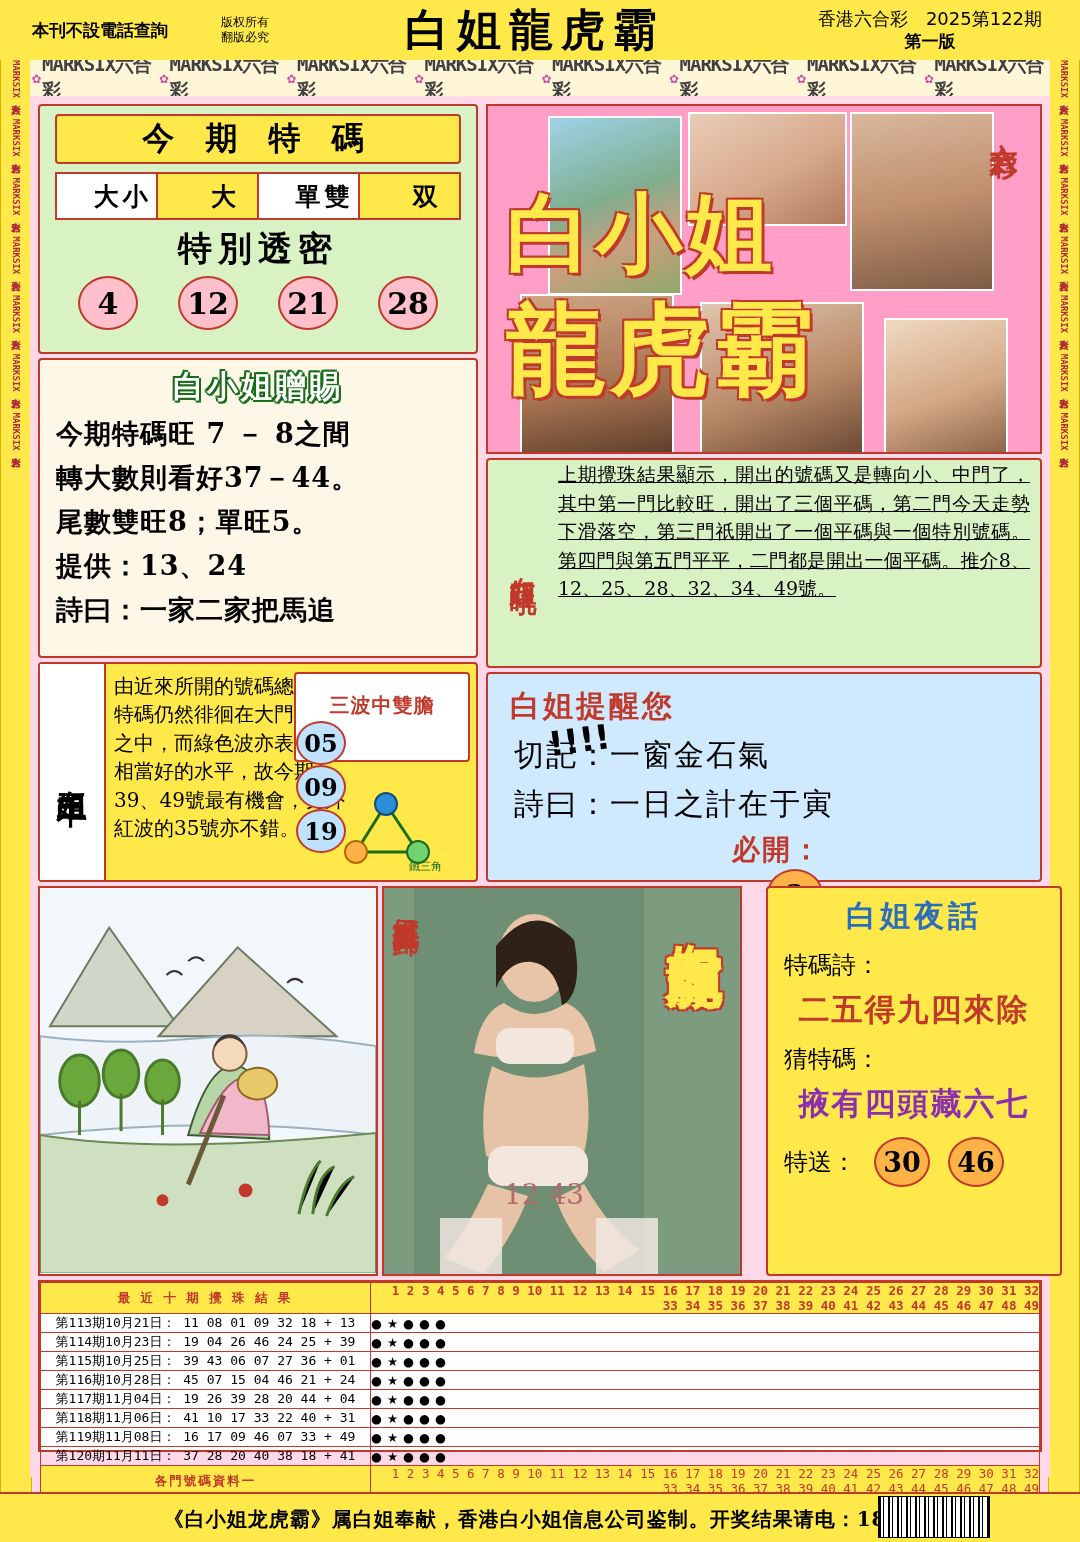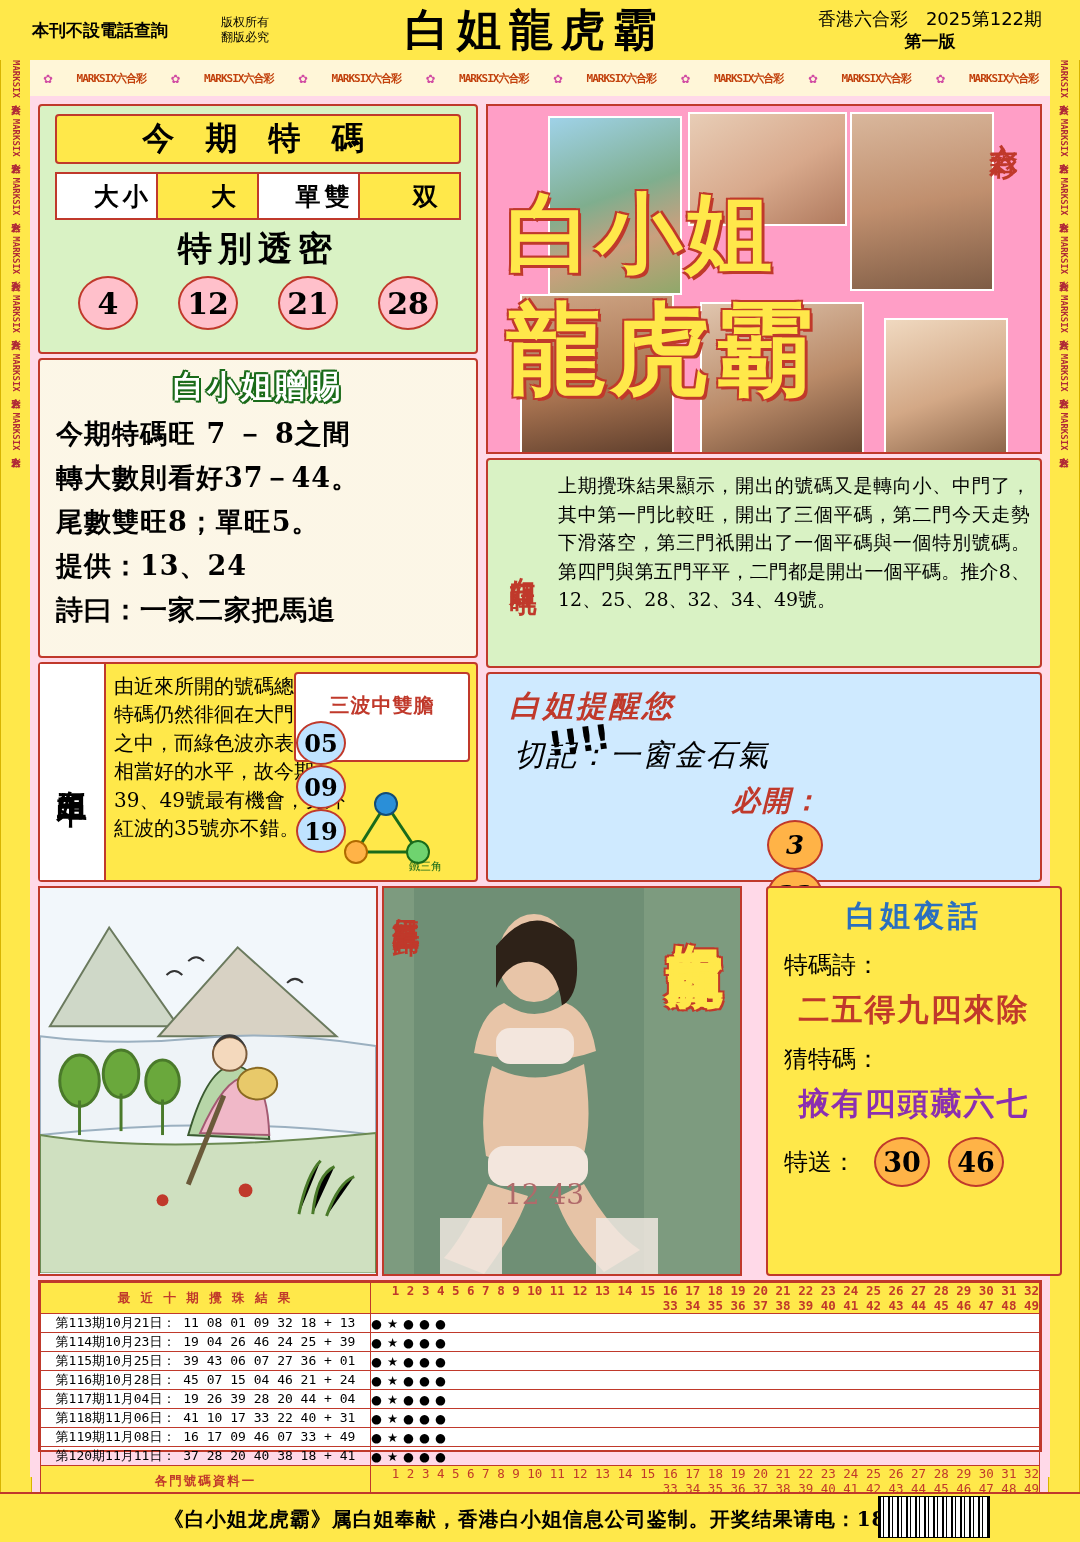--- a/index.html
+++ b/index.html
@@ -54,21 +54,21 @@
   .side.right{right:0}
   
   .band{
     position:absolute;left:30px;top:60px;width:1020px;height:36px;
     background:#fff6d8;
     border-bottom:2px solid #c0392b;
     display:flex;align-items:center;justify-content:space-around;
     overflow:hidden;
   }
   .band span{
-    font-size:11px;font-weight:bold;color:#c2410c;
+    font-size:19px;font-weight:bold;color:#404040;
     font-family:"DejaVu Sans Mono","Liberation Mono",monospace;
     letter-spacing:-1px;
   }
   .band .flower{color:#d14ba3;font-size:15px;padding:0 2px}
   
   .content{position:absolute;left:30px;top:96px;width:1020px;height:1381px;background:#ffd9e8;}
   
   .box{position:absolute;box-sizing:border-box;}
   .b-special{
     left:8px;top:8px;width:440px;height:250px;
@@ -216,26 +216,26 @@
     left:456px;top:362px;width:556px;height:210px;
     border:2px solid #c0392b;background:#d9f2c4;border-radius:4px;display:flex;
   }
   .cmt-left{
     width:70px;display:flex;align-items:center;justify-content:center;
     font-size:27px;font-weight:bold;color:#c0392b;
     writing-mode:vertical-rl;text-orientation:upright;letter-spacing:4px;
     font-family:"DejaVu Serif","Liberation Serif",serif;
   }
   .cmt-body{
-    flex:1;font-size:19px;line-height:1.5;color:#000;padding:11px 10px 0 0;
-    font-family:"DejaVu Serif","Liberation Serif",serif;text-align:justify;
+    flex:1;font-size:19px;line-height:1.5;color:#000;padding:0 10px 0 0;
+    font-family:"DejaVu Serif","Liberation Serif",serif;text-align:justify;text-decoration:underline;
   }
   .b-remind{
     left:456px;top:576px;width:556px;height:210px;
-    border:2px solid #c0392b;background:#cfeaff;border-radius:4px;font-style:italic;
+    border:2px solid #c0392b;background:#cfeaff;border-radius:4px;
   }
   .rm-title{
     font-size:30px;font-weight:bold;color:#c0392b;margin:12px 0 0 22px;
     letter-spacing:3px;font-family:"DejaVu Serif","Liberation Serif",serif;
   }
   .rm-line{
     font-size:30px;margin:8px 0 0 26px;color:#000;letter-spacing:2px;
     font-family:"DejaVu Serif","Liberation Serif",serif;
   }
   .rm-foot{display:flex;align-items:center;margin:6px 0 0 26px;flex-direction:column;}
@@ -430,20 +430,21 @@
     </div>
 
     <div class="box b-comment">
       <div class="cmt-left">白姐旺吼</div>
       <div class="cmt-body">上期攪珠結果顯示，開出的號碼又是轉向小、中門了，其中第一門比較旺，開出了三個平碼，第二門今天走勢下滑落空，第三門祇開出了一個平碼與一個特別號碼。第四門與第五門平平，二門都是開出一個平碼。推介8、12、25、28、32、34、49號。</div>
     </div>
 
     <div class="box b-remind">
       <div class="rm-title">白姐提醒您</div>
       <div class="rm-line">切記：一窗金石氣</div>
+      <div class="rm-line">詩曰：一日之計在于寅</div>
       <div class="rm-foot">
         <div class="lbl">必開：</div>
         <div class="rball">3</div>
         <div class="rball">22</div>
         <div class="rball">29</div>
       </div>
     </div>
     <div class="boom">!!!!</div>
 
     <div class="box b-pic1">

